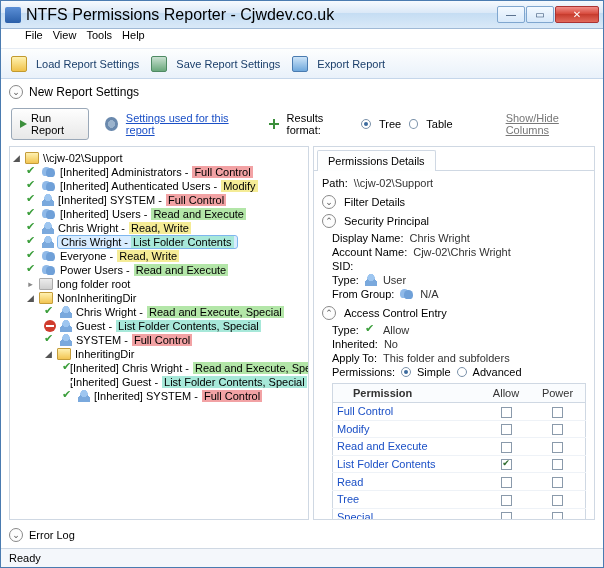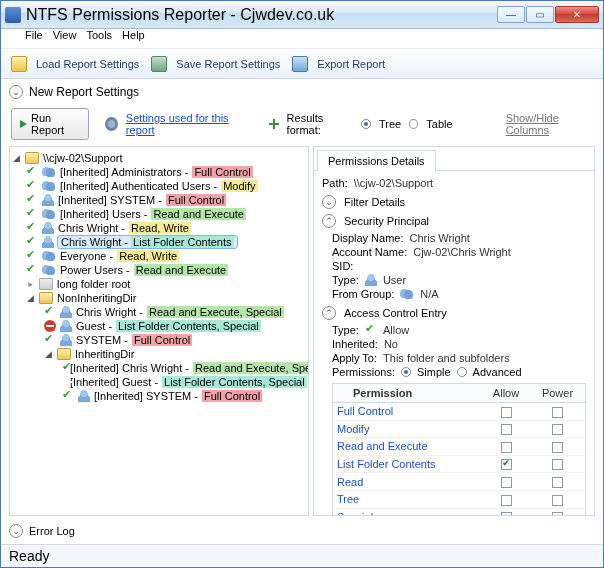--- a/index.html
+++ b/index.html
@@ -74,21 +74,21 @@
 
 table.perm { width:100%; border-collapse:collapse; margin-top:4px; border:1px solid #cfd8e3;}
 table.perm th { font-weight:normal; color:#333; padding:3px 4px; border-bottom:1px solid #cfd8e3; background:#fafcfe; text-align:center; }
 table.perm th:first-child { text-align:left; padding-left:20px;font-weight:bold; }
 table.perm td { padding:2px 4px; border-top:1px solid #eef2f7; color:#1a4fc6; text-align:center; }
 table.perm td:first-child { text-align:left; color:#1a4fc6; }
 .cb { width:11px; height:11px; border:1px solid #8a9aab; display:inline-block; background:#fff; vertical-align:middle; }
 .cb.on::after { content:"✔"; font-size:9px; color:#2c6b2c; display:block; margin-top:-2px; }
 
 .errlog { padding:6px 8px; display:flex; align-items:center; gap:6px; border-top:0; }
-.status { border-top:1px solid #cfd8e3; padding:3px 8px; font-size:14px; background:#f4f7fb; }
+.status { border-top:1px solid #cfd8e3; padding:3px 8px; font-size:11px; background:#f4f7fb; }
 </style>
 </head>
 <body>
 
 <div class="titlebar">
   <span class="app-icon"></span>
   <span class="title">NTFS Permissions Reporter - Cjwdev.co.uk</span>
   <div class="winbtns">
     <div class="winbtn">—</div>
     <div class="winbtn">▭</div>

